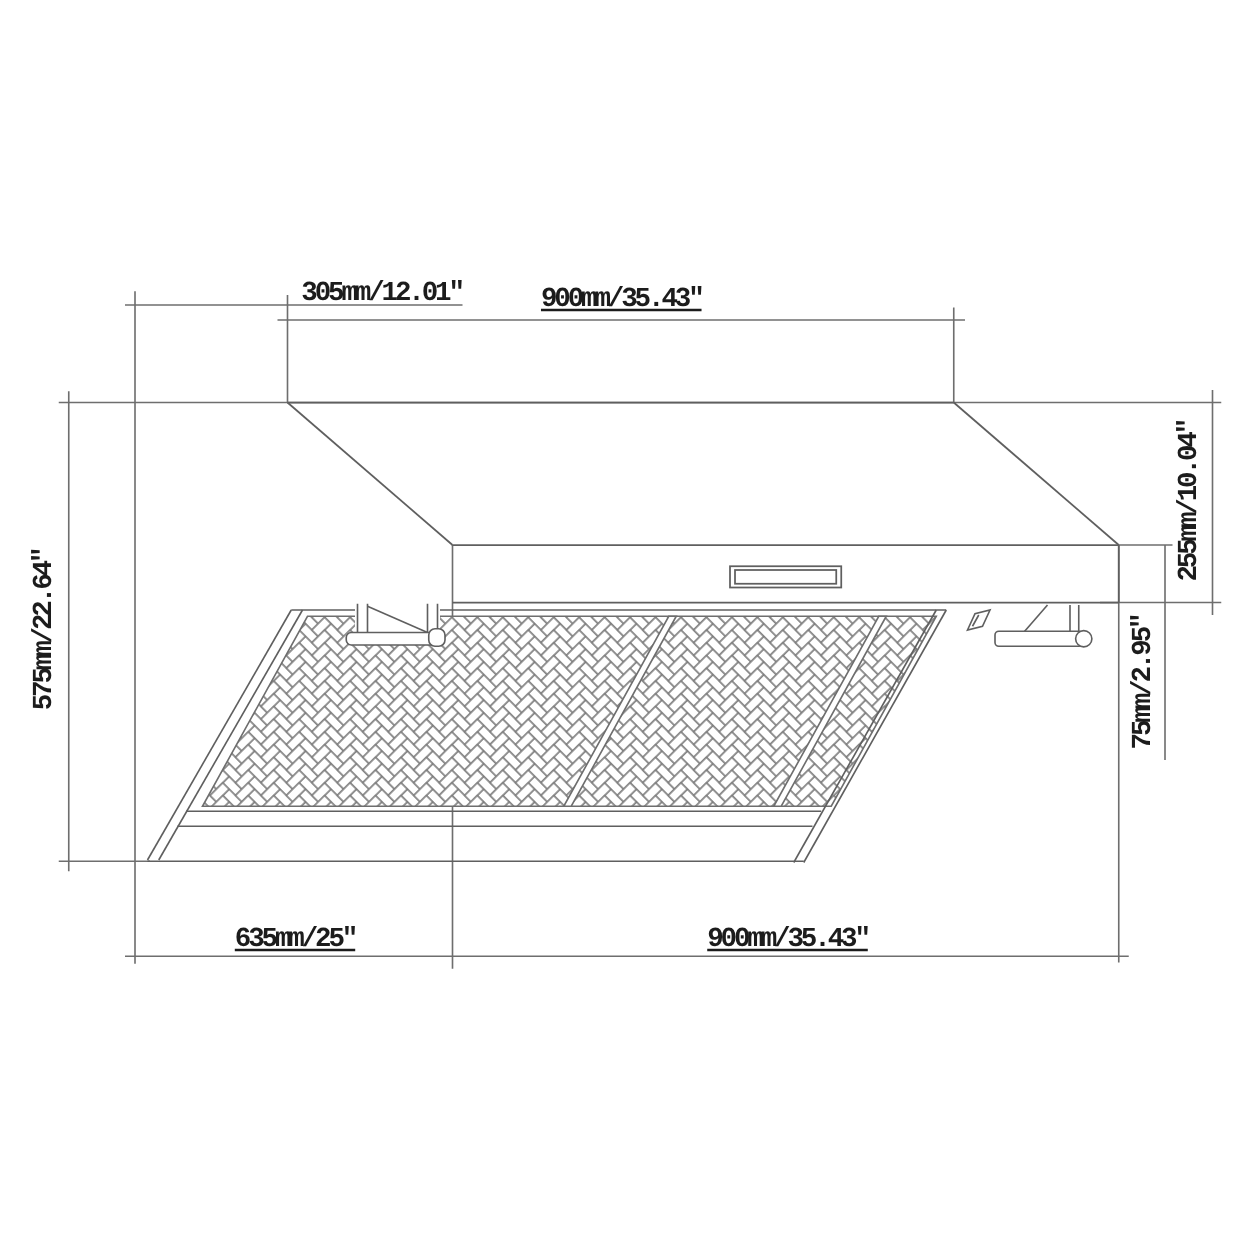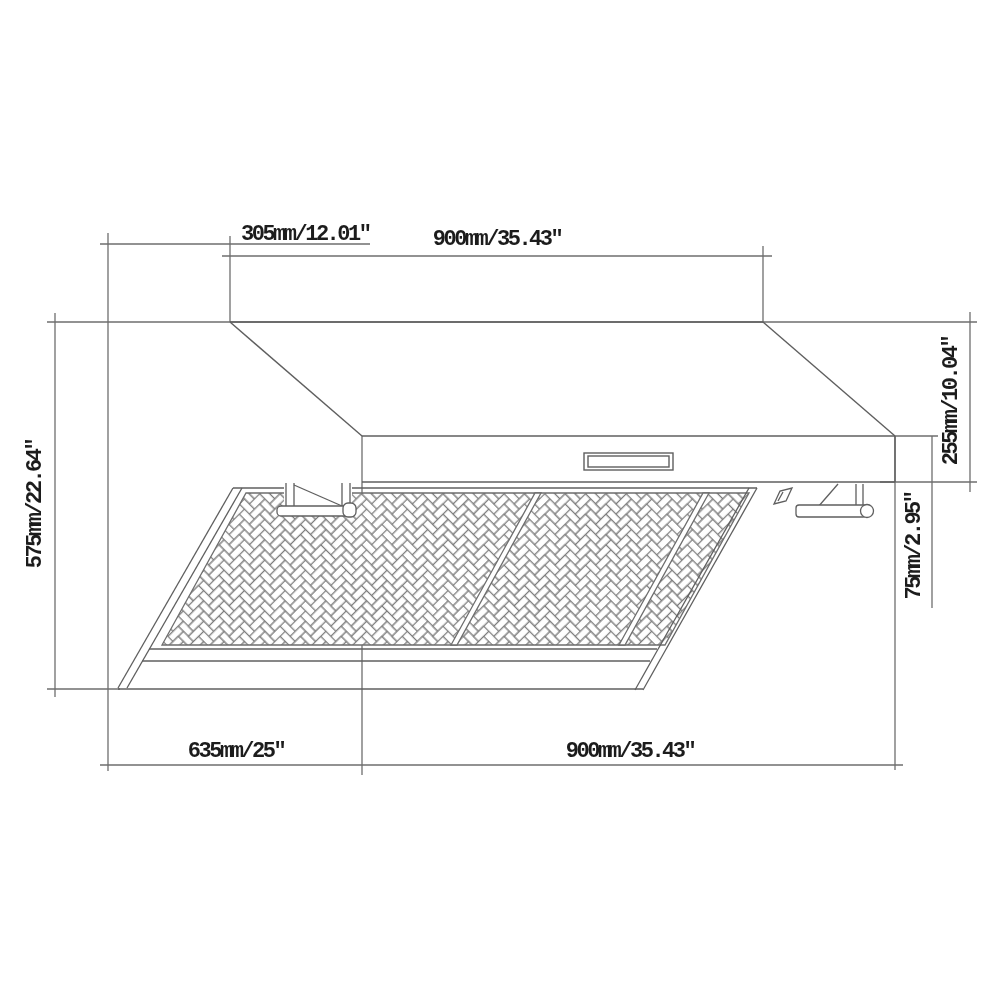--- a/index.html
+++ b/index.html
@@ -8,21 +8,21 @@
   .label{
     position:absolute;
     font-family:"Liberation Mono","DejaVu Sans Mono",monospace;
     font-weight:bold;
     font-size:22px;
     letter-spacing:-2.5px;
     color:#1c1c1c;
     white-space:nowrap;
     line-height:1;
   }
-  .ctr{transform:translate(-50%,-50%);}
+  .ctr{transform:translate(-50%,-50%);text-decoration:underline;}
   .rot{transform:translate(-50%,-50%) rotate(-90deg);}
 </style>
 </head>
 <body>
 
 <div id="canvas">
 
   <svg width="1000" height="1000" viewBox="0 0 1000 1000">
     <defs>
 

